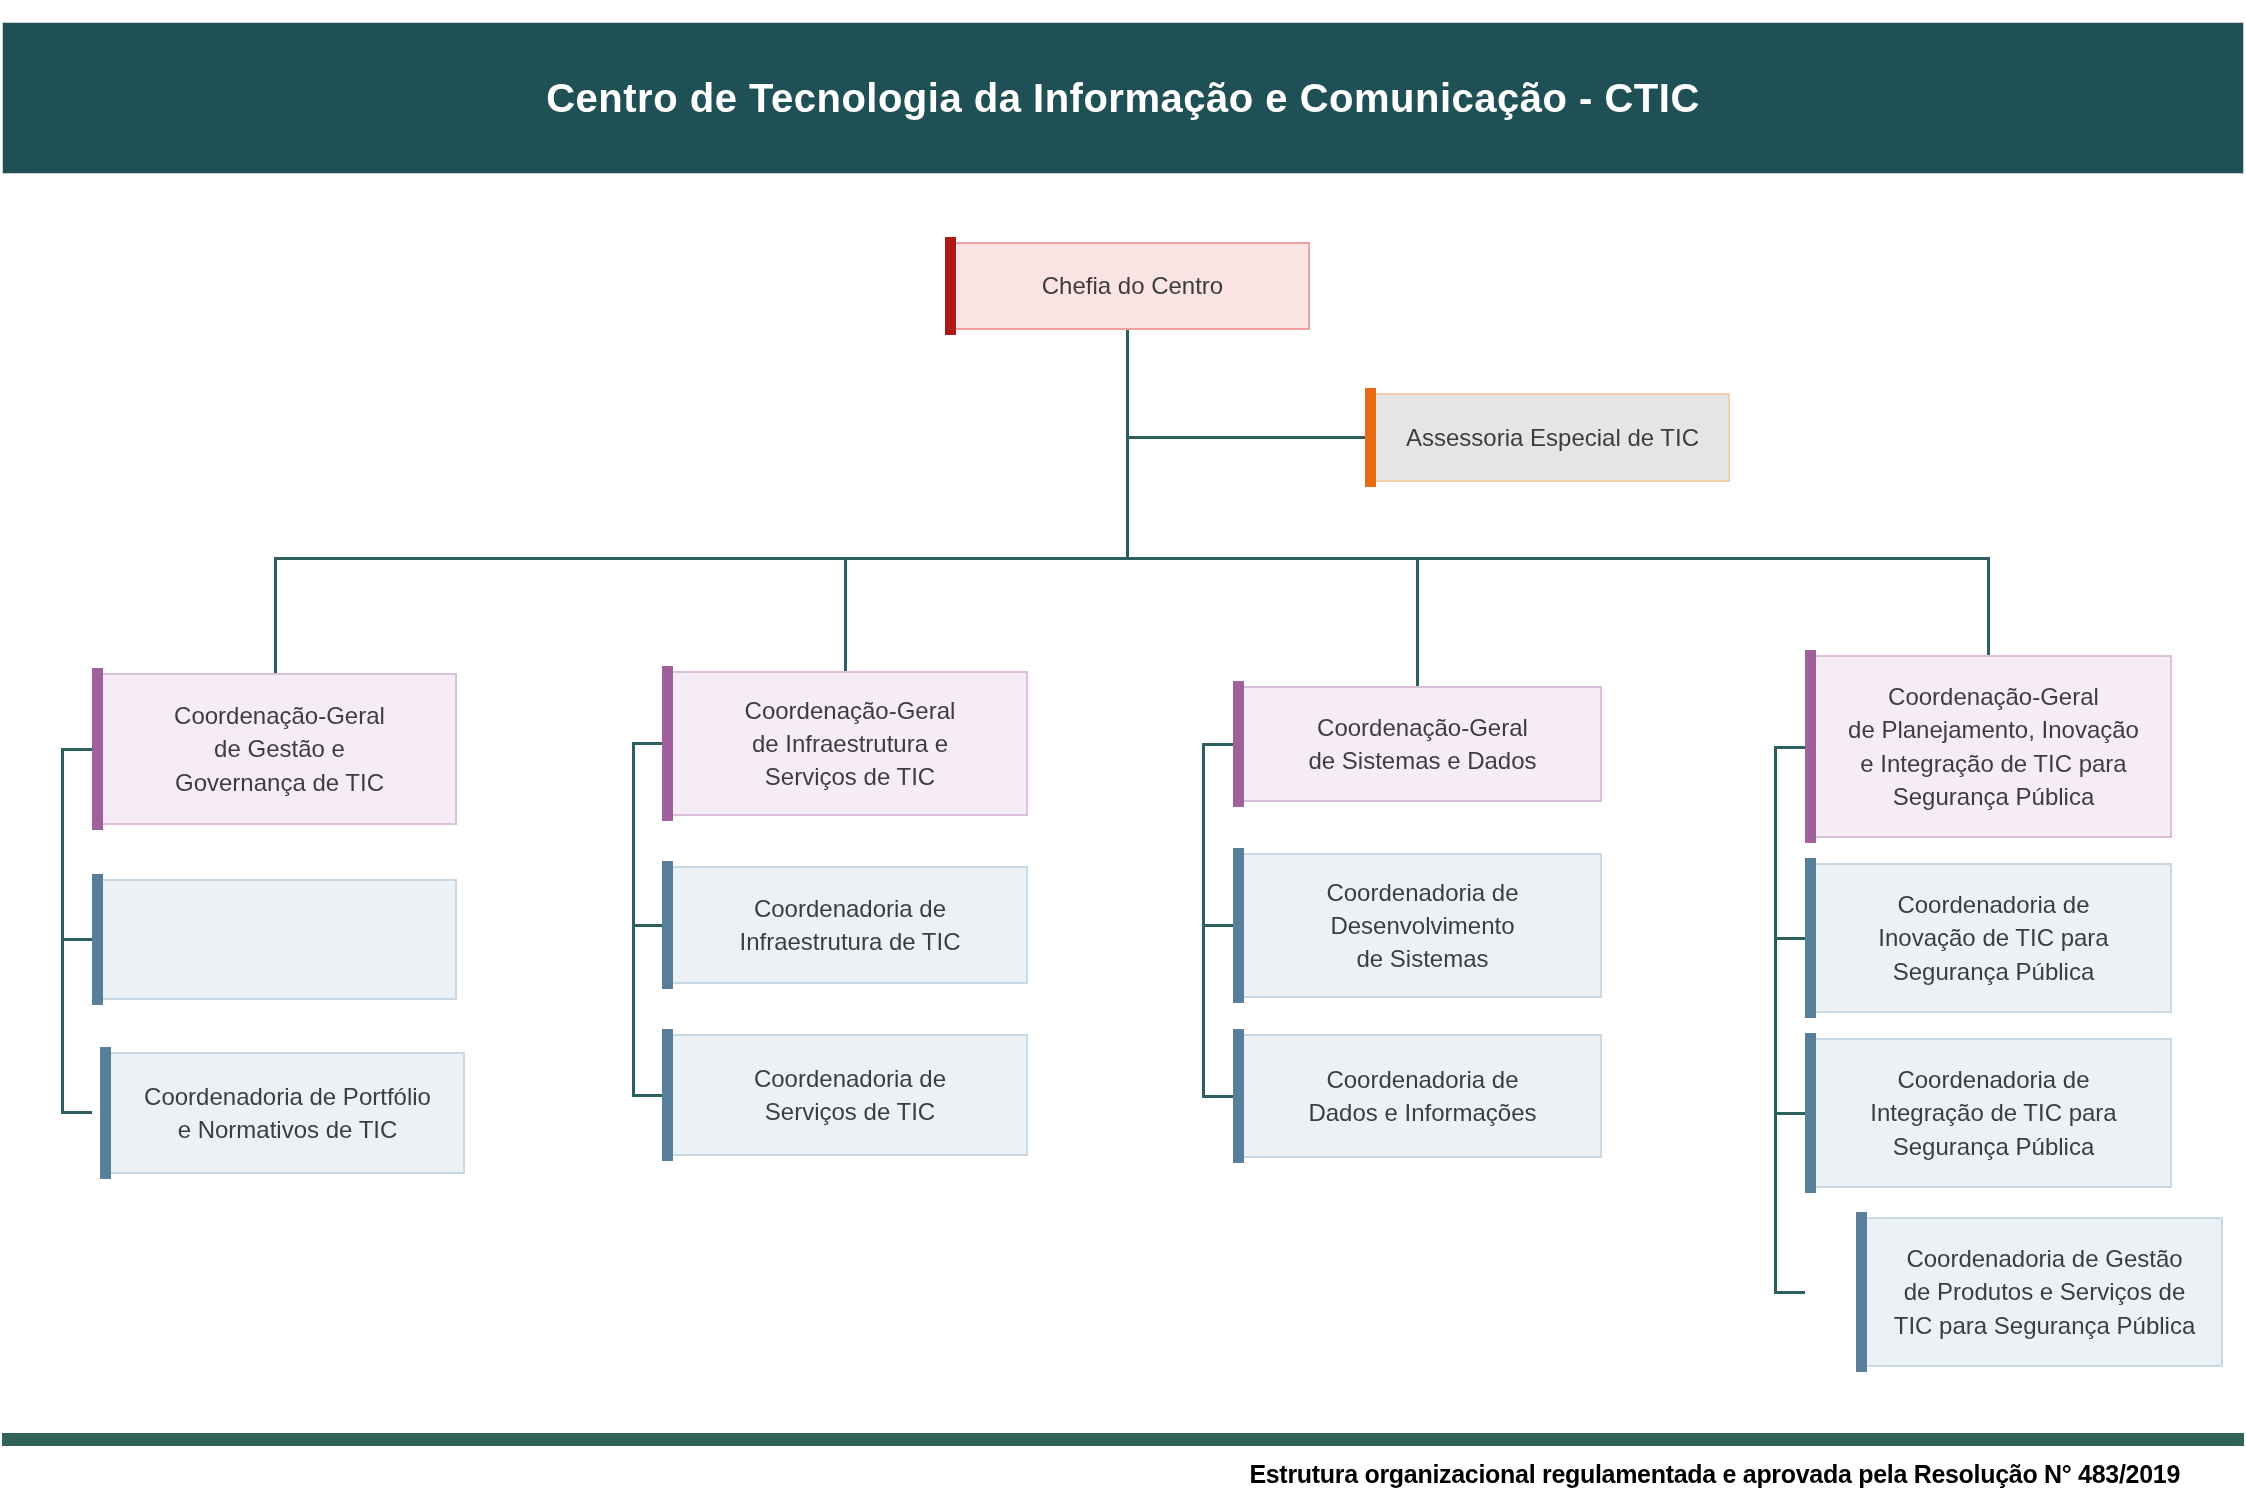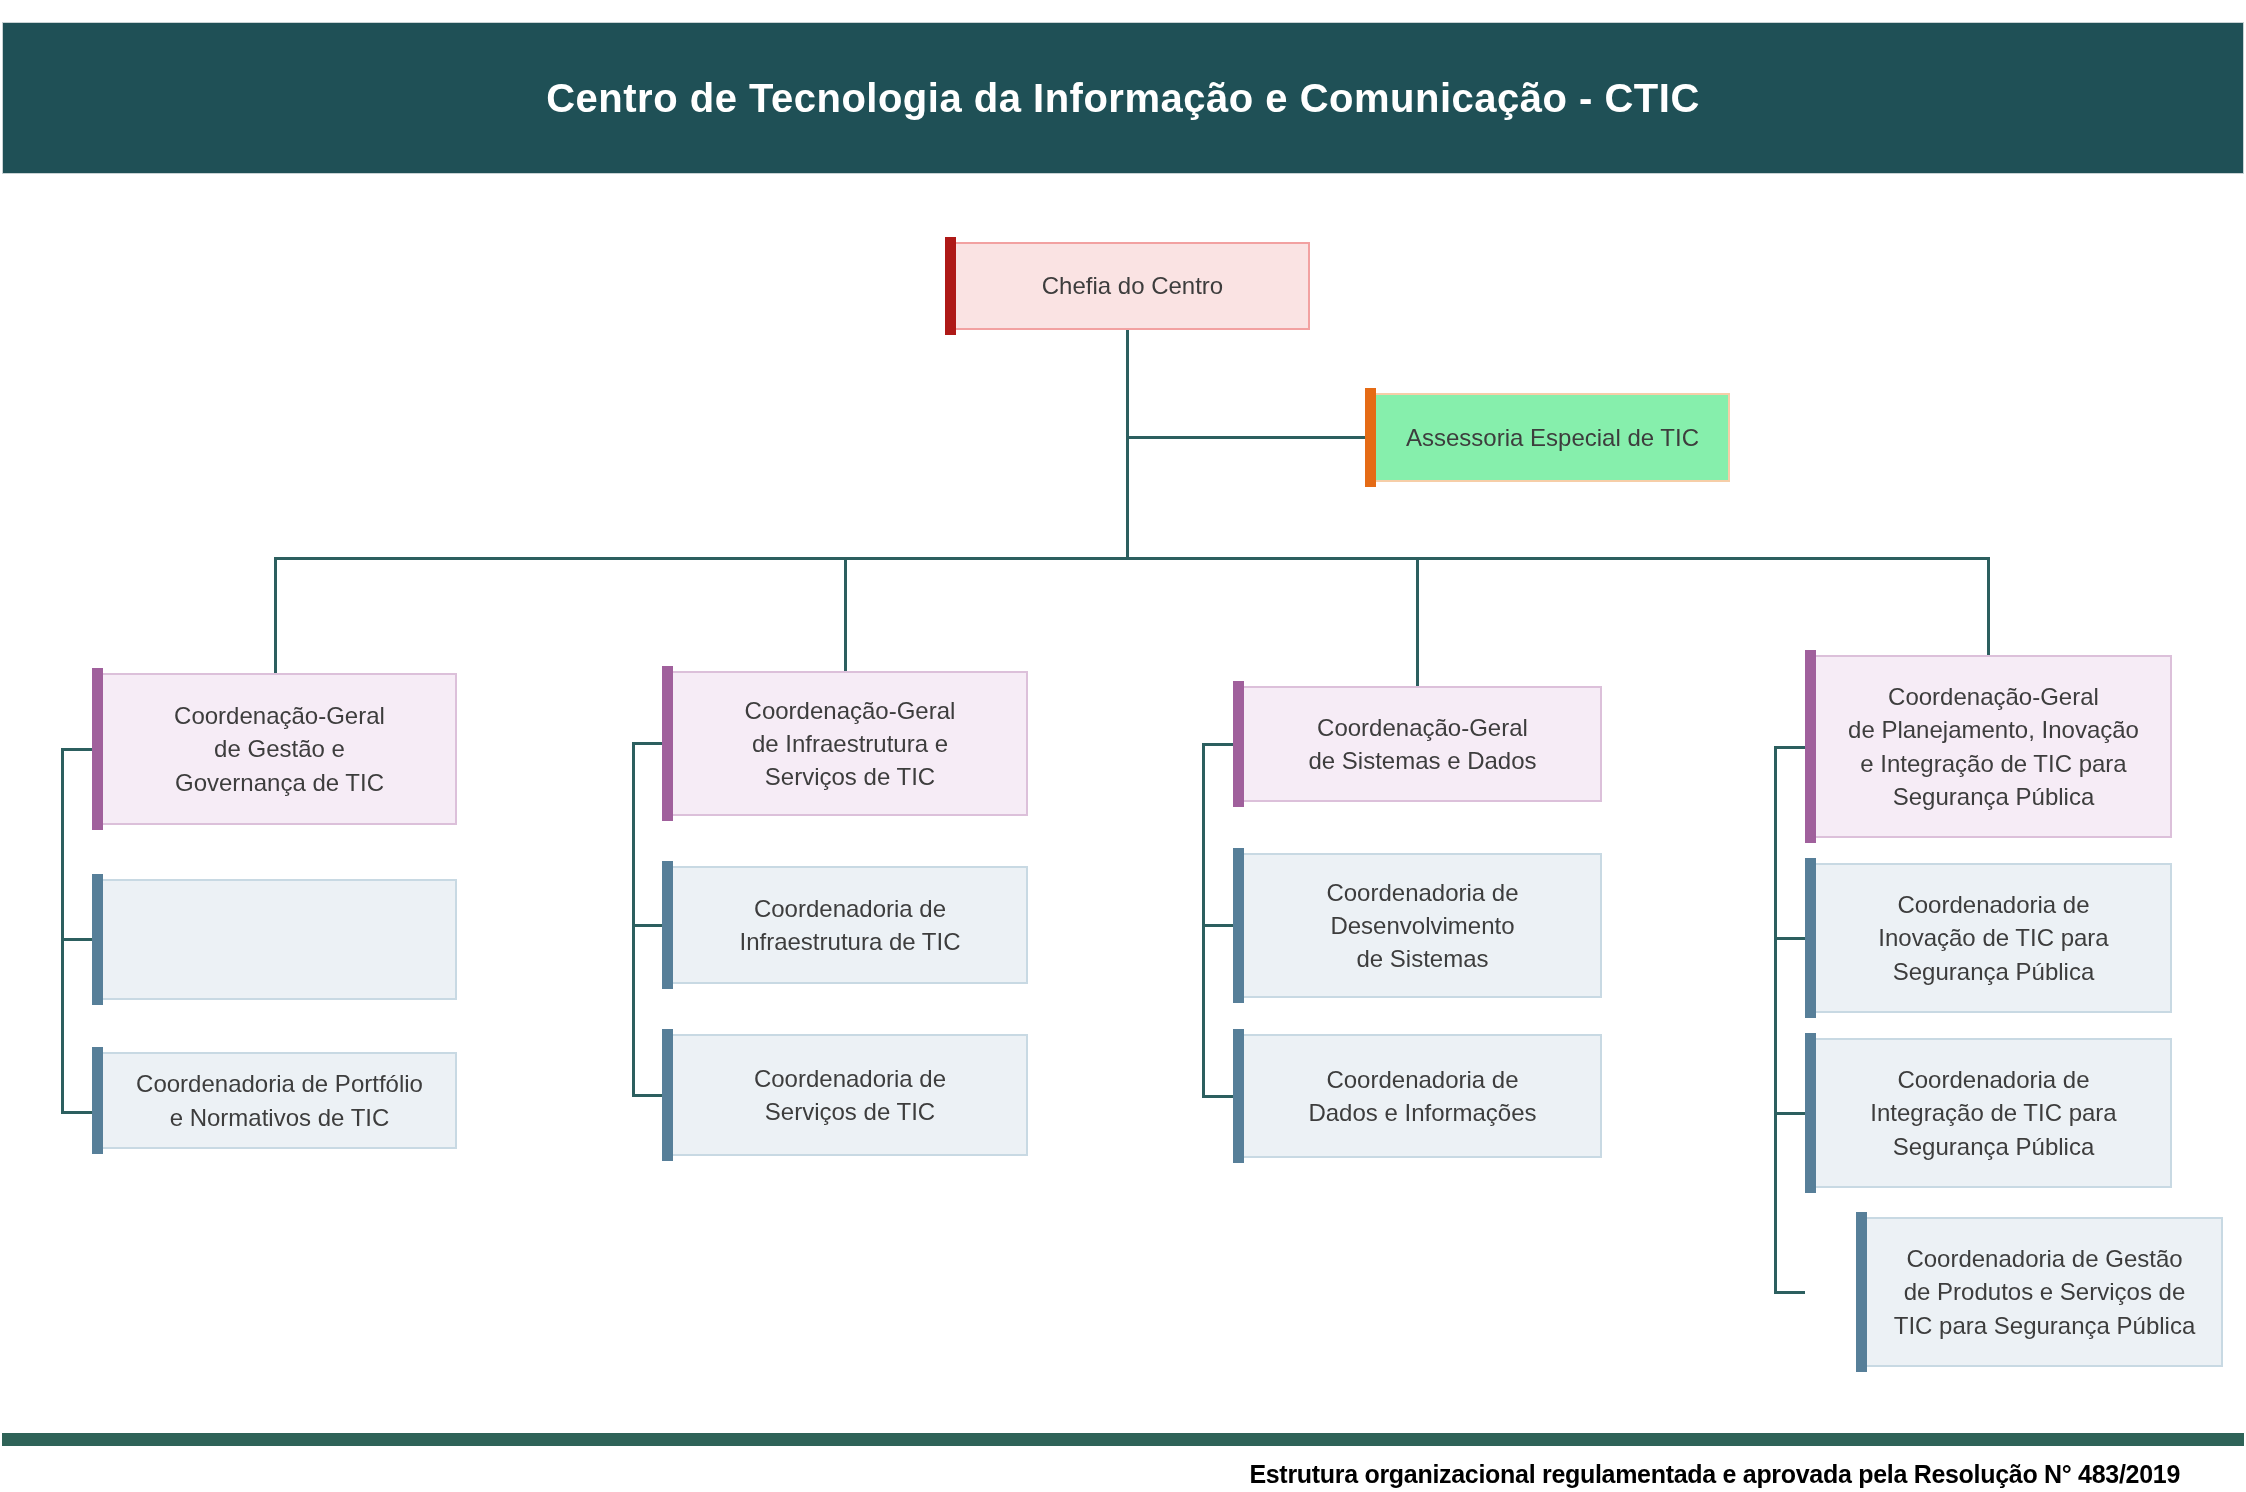--- a/index.html
+++ b/index.html
@@ -19,21 +19,21 @@
   
   .box{
     position:absolute;border:2px solid;box-sizing:border-box;
     display:flex;align-items:center;justify-content:center;text-align:center;
     font-size:24px;color:#3D3D3D;line-height:1.38;
   }
   .box .lbl{white-space:pre-line;display:block;padding-left:10px;text-align:center;}
   .box .bar{position:absolute;left:-2px;top:-7px;bottom:-7px;width:11px;}
   .root{background:#FAE3E3;border-color:#F2A1A1;}
   .root .bar{background:#AE1917;}
-  .advisory{background:#86efac;border-color:#F6CEA8;}
+  .advisory{background:#e5e5e5;border-color:#F6CEA8;}
   .advisory .bar{background:#E56B15;}
   .general{background:#F6ECF6;border-color:#DCC0DA;}
   .general .bar{background:#A0609C;}
   .unit{background:#ECF1F5;border-color:#C8D9E3;}
   .unit .bar{background:#577F99;}
   
   .line{position:absolute;background:#2C5F5F;}
   .h{height:3px;} .v{width:3px;}
   
   .footer-bar{position:absolute;left:2px;top:1413px;width:2242px;height:13px;background:#2F6358;}
@@ -92,21 +92,21 @@
 
   <div class="box general" style="left:92px;top:653px;width:365px;height:152px;">
     <span class="bar"></span>
     <span class="lbl">Coordenação-Geral
 de Gestão e
 Governança de TIC</span>
   </div>
   <div class="box unit" style="left:92px;top:859px;width:365px;height:121px;">
     <span class="bar"></span>
   </div>
-  <div class="box unit" style="left:92px;top:1032px;width:365px;height:97px;">
+  <div class="box unit" style="left:100px;top:1032px;width:365px;height:122px;">
     <span class="bar"></span>
     <span class="lbl">Coordenadoria de Portfólio
 e Normativos de TIC</span>
   </div>
 
   <div class="box general" style="left:662px;top:651px;width:366px;height:145px;">
     <span class="bar"></span>
     <span class="lbl">Coordenação-Geral
 de Infraestrutura e
 Serviços de TIC</span>

